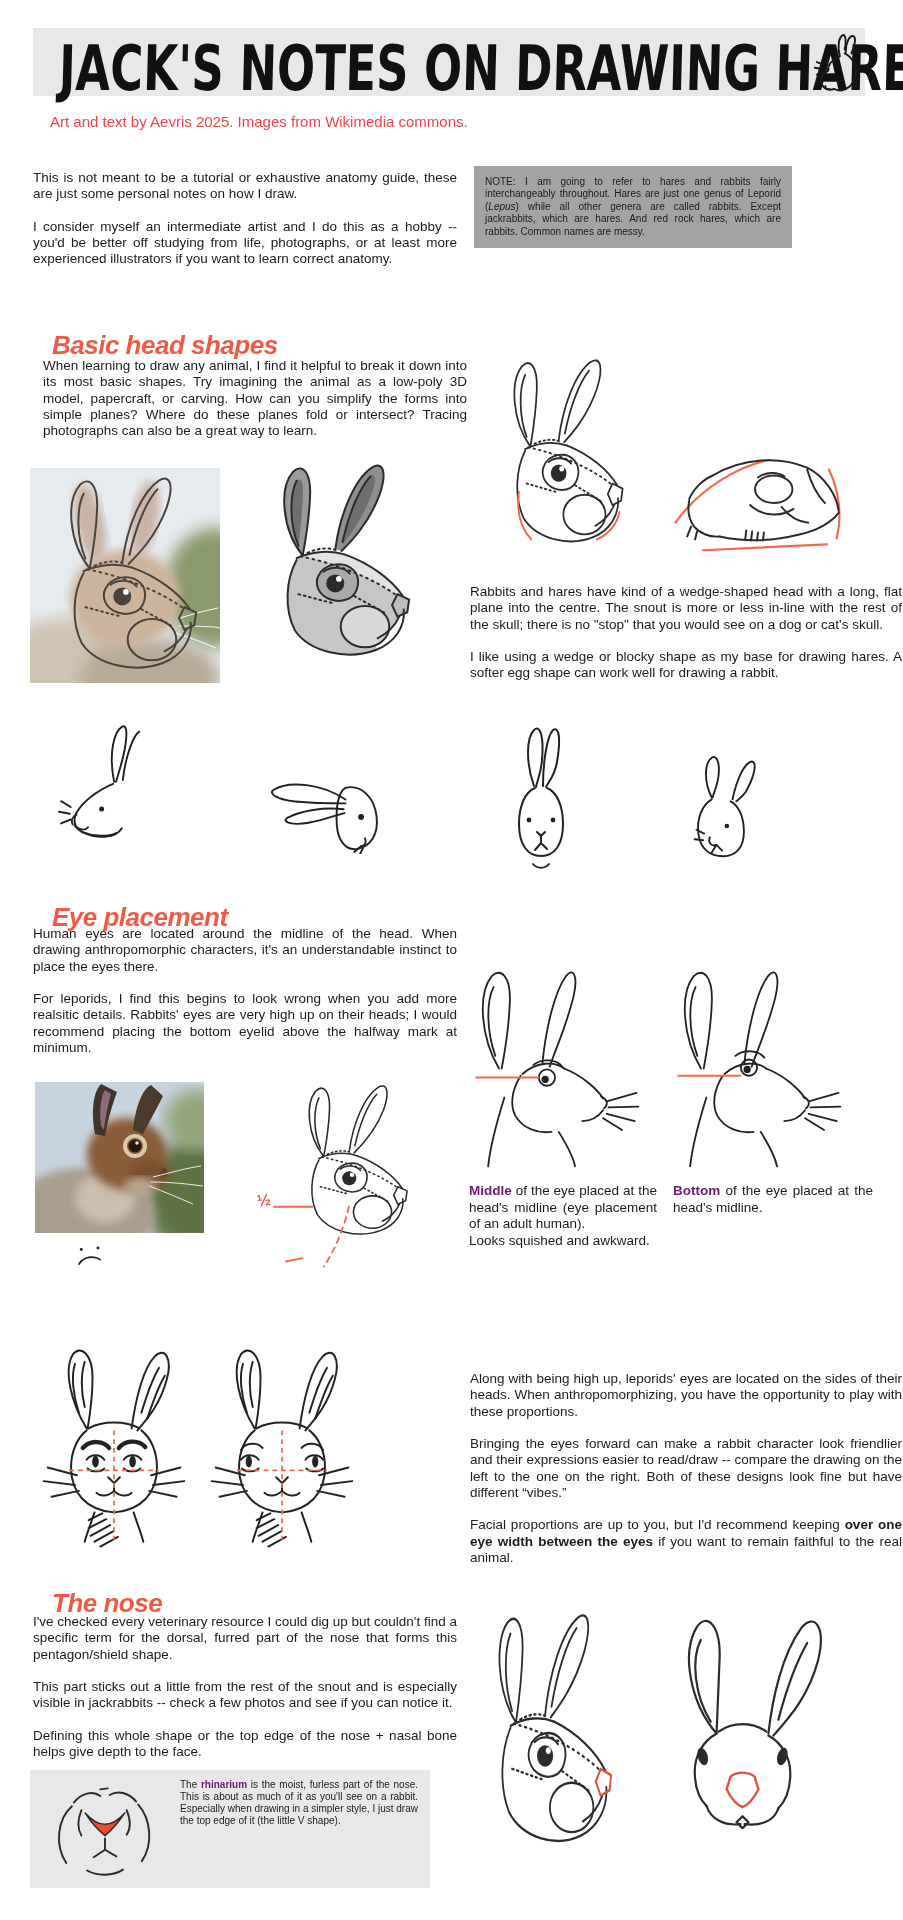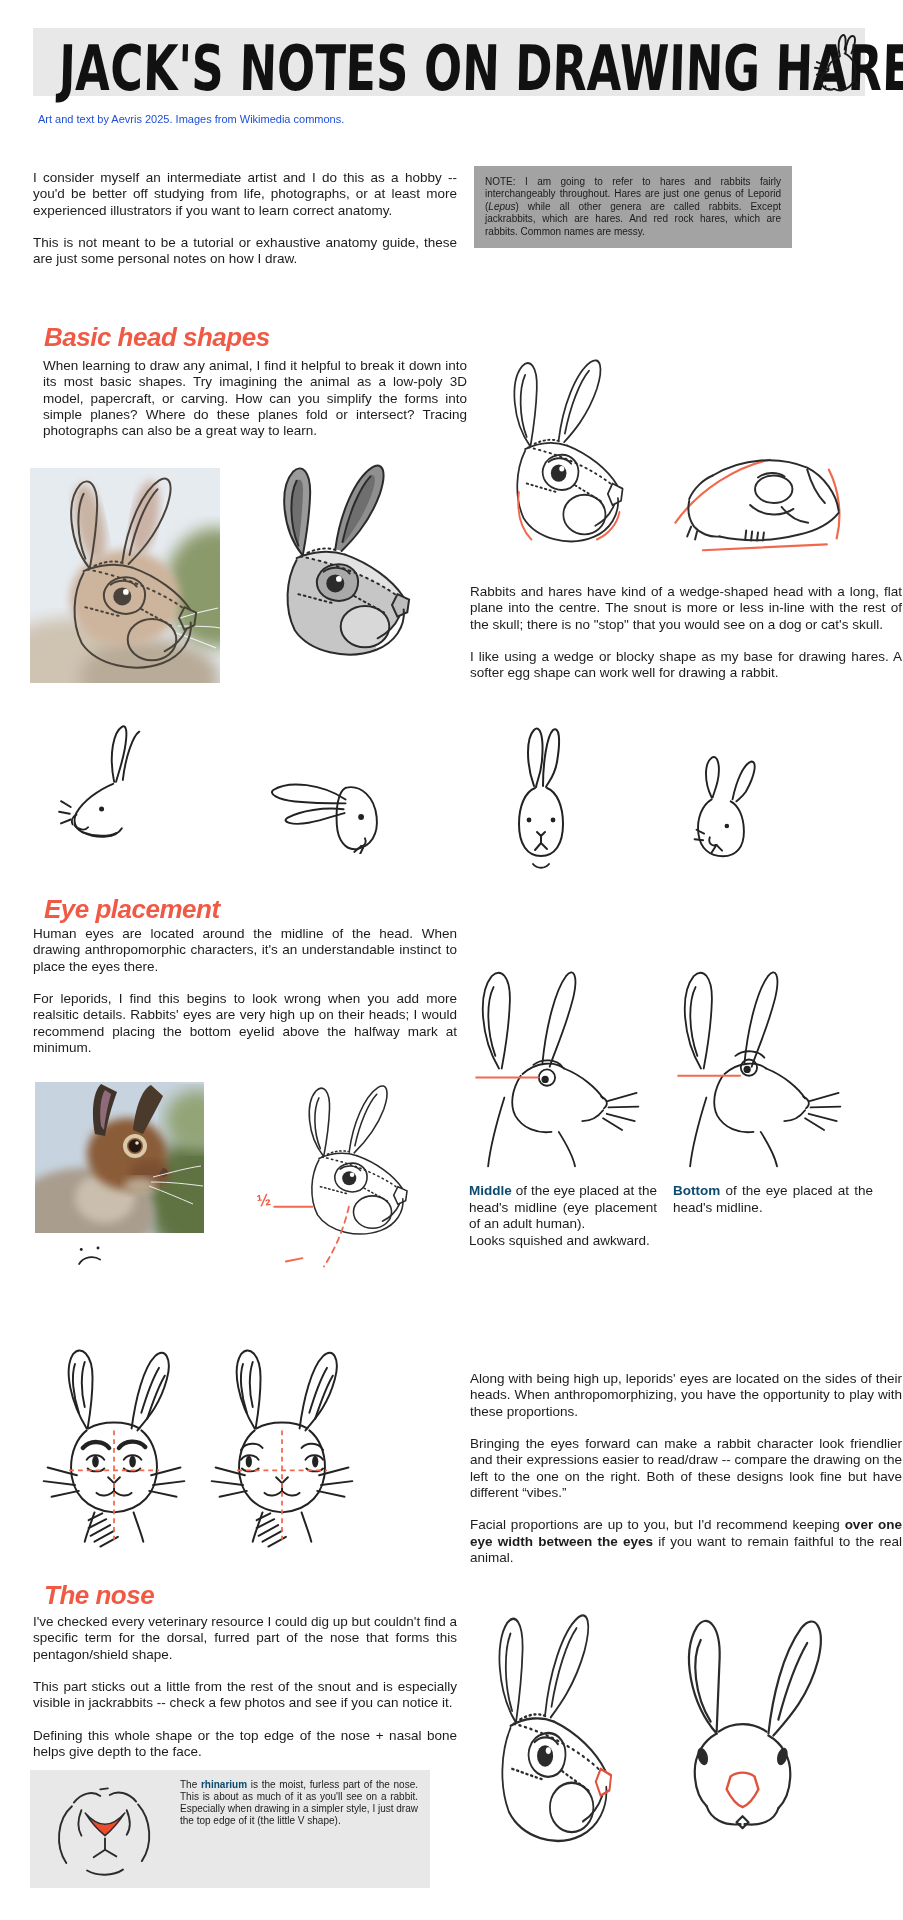--- a/index.html
+++ b/index.html
@@ -2,27 +2,27 @@
 <html><head>
 <meta charset="utf-8">
 <style>
   html,body{margin:0;padding:0;background:#ffffff;}
   #page{position:relative;width:903px;height:1920px;background:#fff;overflow:hidden;
         font-family:"Liberation Sans",sans-serif;color:#1c1c1c;}
   .abs{position:absolute;}
   .band{background:#e8e8e8;}
   .title{font-family:"DejaVu Sans",sans-serif;font-weight:700;font-size:56px;white-space:nowrap;
          transform:scale(0.80,1.12) skewX(-2deg);transform-origin:left center;letter-spacing:0px;color:#111;}
-  .byline{font-size:11px;color:#1d4ed8;}
+  .byline{font-size:15px;color:#ef4444;margin-left:12px;}
   .para{font-size:13.5px;line-height:1.21;text-align:justify;}
   .para p{margin:0 0 16px 0;}
   .notebox{background:#a3a3a3;font-size:10px;line-height:1.24;text-align:justify;padding:10px 11px;}
-  h2.sec{font-size:26px;font-style:italic;font-weight:700;margin:8px;letter-spacing:-0.5px;}
+  h2.sec{font-size:26px;font-style:italic;font-weight:700;margin:16px;letter-spacing:-0.5px;}
   .accent{color:#f05a45;}
-  .accent-bold{color:#0c4a6e;font-weight:700;}
+  .accent-bold{color:#701a75;font-weight:700;}
   .caption{font-size:13.5px;line-height:1.24;text-align:justify;}
   .graybox{background:#e8e8e8;}
   svg{display:block;}
 </style>
 </head>
 <body>
 
 <svg width="0" height="0" style="position:absolute" aria-hidden="true">
 <defs>
   <filter id="blur8">
@@ -117,22 +117,22 @@
           <path d="M4,43 L9,41"></path>
         <path d="M13,55 C12,57 14,59 17,58"></path>
         <path d="M42,50 C46,50 47,54 44,56"></path>
       </g>
     </svg>
   </div>
 
   <div class="abs byline" style="left:38px;top:113px;">Art and text by Aevris 2025. Images from Wikimedia commons.</div>
 
   <div class="abs para" style="left:33px;top:170px;width:424px;">
+    <p>This is not meant to be a tutorial or exhaustive anatomy guide, these are just some personal notes on how I draw.</p>
     <p>I consider myself an intermediate artist and I do this as a hobby -- you'd be better off studying from life, photographs, or at least more experienced illustrators if you want to learn correct anatomy.</p>
-    <p>This is not meant to be a tutorial or exhaustive anatomy guide, these are just some personal notes on how I draw.</p>
   </div>
 
   <div class="abs notebox" style="left:474px;top:166px;width:296px;">
     <span>NOTE: I am going to refer to hares and rabbits fairly interchangeably throughout. Hares are just one genus of Leporid (</span><i>Lepus</i><span>) while all other genera are called rabbits. Except jackrabbits, which are hares. And red rock hares, which are rabbits. Common names are messy.</span>
   </div>
 
   <h2 class="sec accent abs" style="left:36px;top:314px;">Basic head shapes</h2>
   <div class="abs para" style="left:43px;top:358px;width:424px;">
     <p>When learning to draw any animal, I find it helpful to break it down into its most basic shapes. Try imagining the animal as a low-poly 3D model, papercraft, or carving. How can you simplify the forms into simple planes? Where do these planes fold or intersect? Tracing photographs can also be a great way to learn.</p>
   </div>

